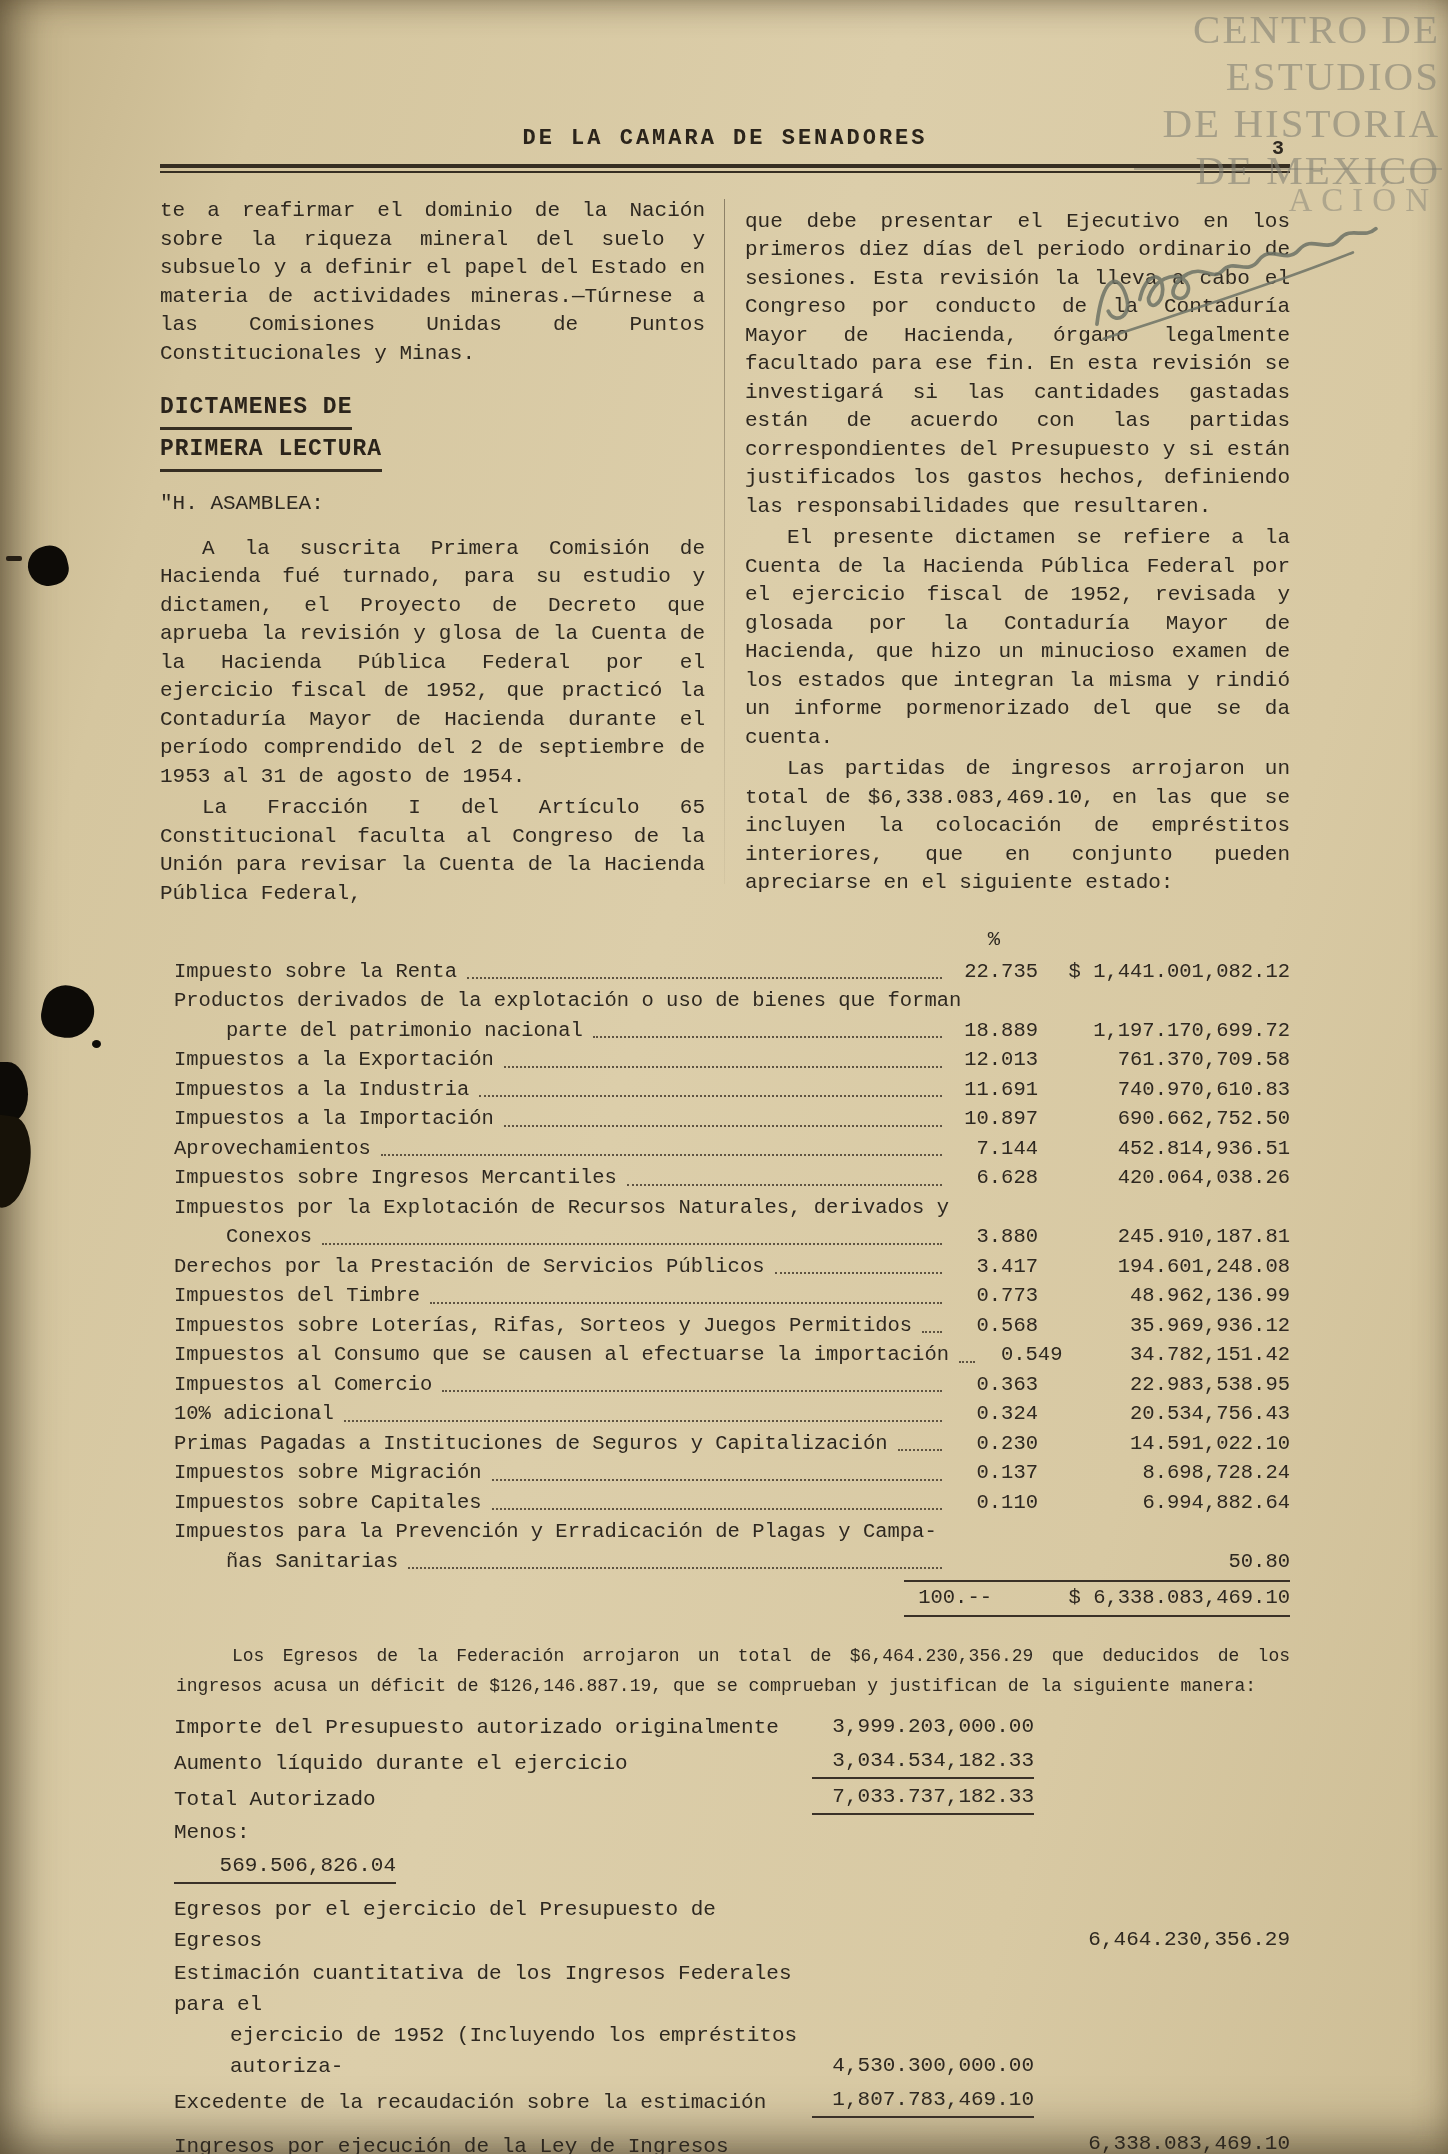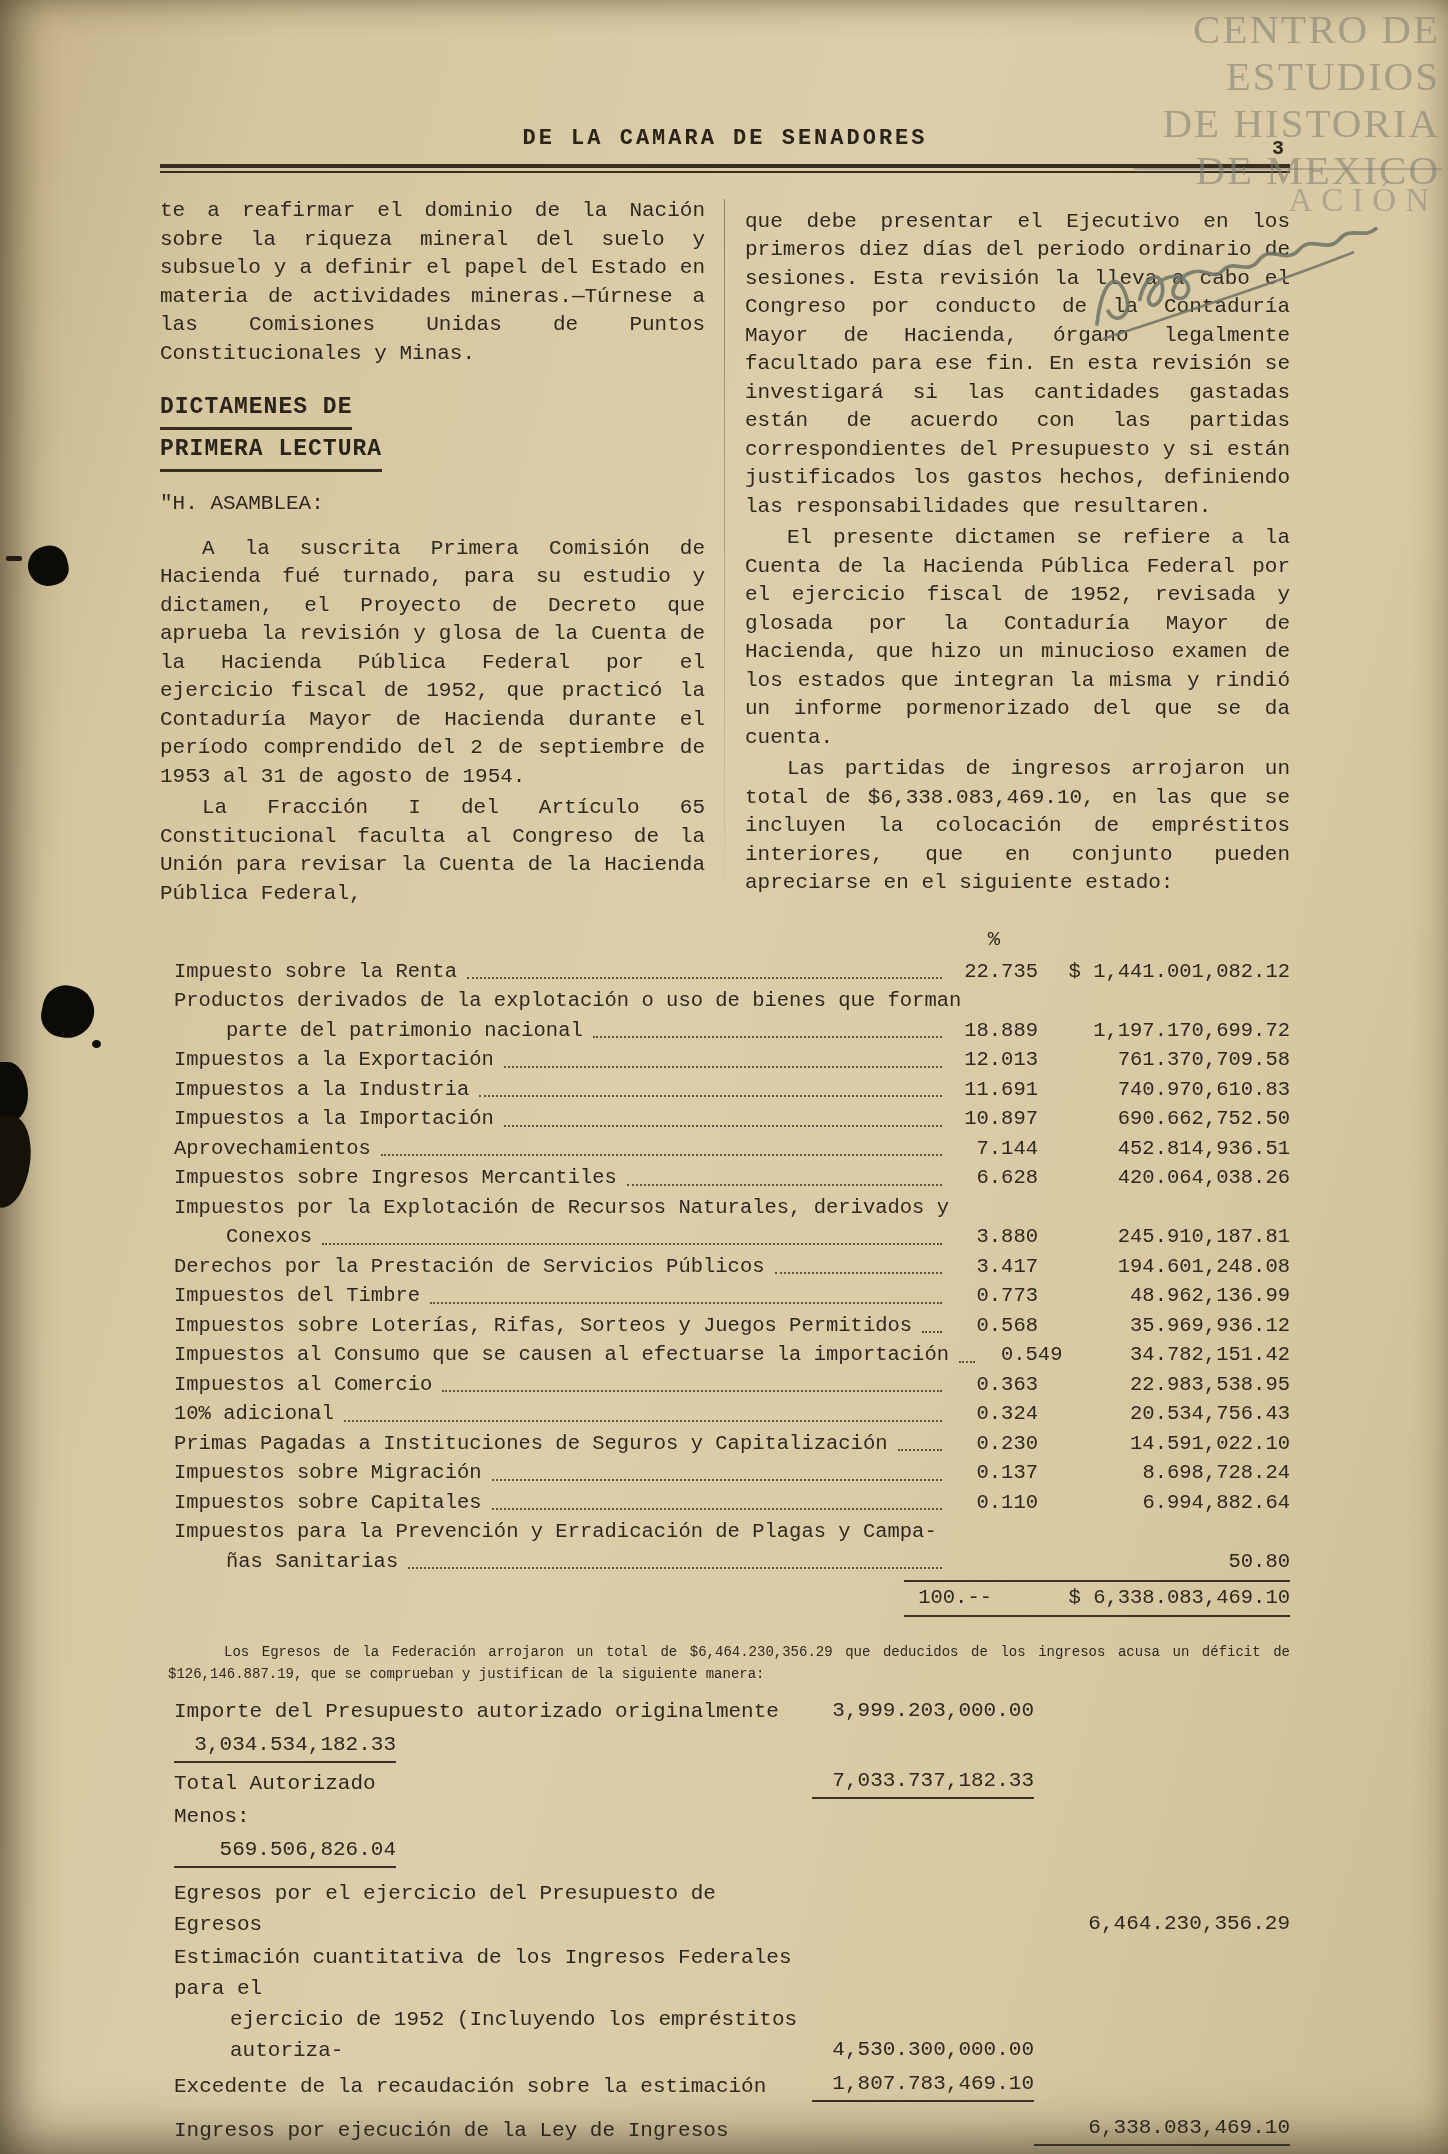--- a/index.html
+++ b/index.html
@@ -79,21 +79,21 @@
   .itdots.hidden { border-bottom:none; }
   .itpct { width:88px; text-align:right; white-space:nowrap; }
   .itamt { width:252px; text-align:right; white-space:nowrap; }
   .pct-head-row { margin-bottom:2px; }
   .pct-head-row .itpct { text-align:center; }
   .ittotal-wrap { display:flex; justify-content:flex-end; margin-top:4px; }
   .ittotal { display:flex; border-top:2px solid #3a3127; border-bottom:2px solid #3a3127;
     padding:4px 0 6px 0;gap:46px; }
 
   
-  .egresos { margin:24px 0 10px 8px; font-size:14px; line-height:22px;
+  .egresos { margin:24px 0 10px 16px; font-size:18px; line-height:30px;
     text-align:justify; text-indent:56px; }
   .budget-table { font-size:21px; line-height:31px; margin-left:14px; }
   .btrow { display:flex; align-items:flex-end; margin-top:2px; }
   .btrow.gap { margin-top:10px; }
   .btlabel { flex:1; }
   .btlabel .i1 { padding-left:56px; }
   .btlabel .i2 { padding-left:112px; }
   .btlabel .i3 { padding-left:78px; }
   .btcol1 { width:222px; text-align:right; white-space:nowrap; padding-bottom:1px; }
   .btcol2 { width:256px; text-align:right; white-space:nowrap; padding-bottom:1px; }
@@ -301,20 +301,23 @@
 
       <div class="btrow">
         <div class="btlabel">
             <div>Importe del Presupuesto autorizado originalmente</div>
           </div>
         <div class="btcol1">3,999.203,000.00</div>
         <div class="btcol2"></div>
       </div>
 
       <div class="btrow">
+        <div class="btlabel">
+            <div>Aumento líquido durante el ejercicio</div>
+          </div>
         <div class="btcol1 rule">3,034.534,182.33</div>
         <div class="btcol2"></div>
       </div>
 
       <div class="btrow">
         <div class="btlabel">
             <div>Total Autorizado</div>
           </div>
         <div class="btcol1 rule">7,033.737,182.33</div>
         <div class="btcol2"></div>

